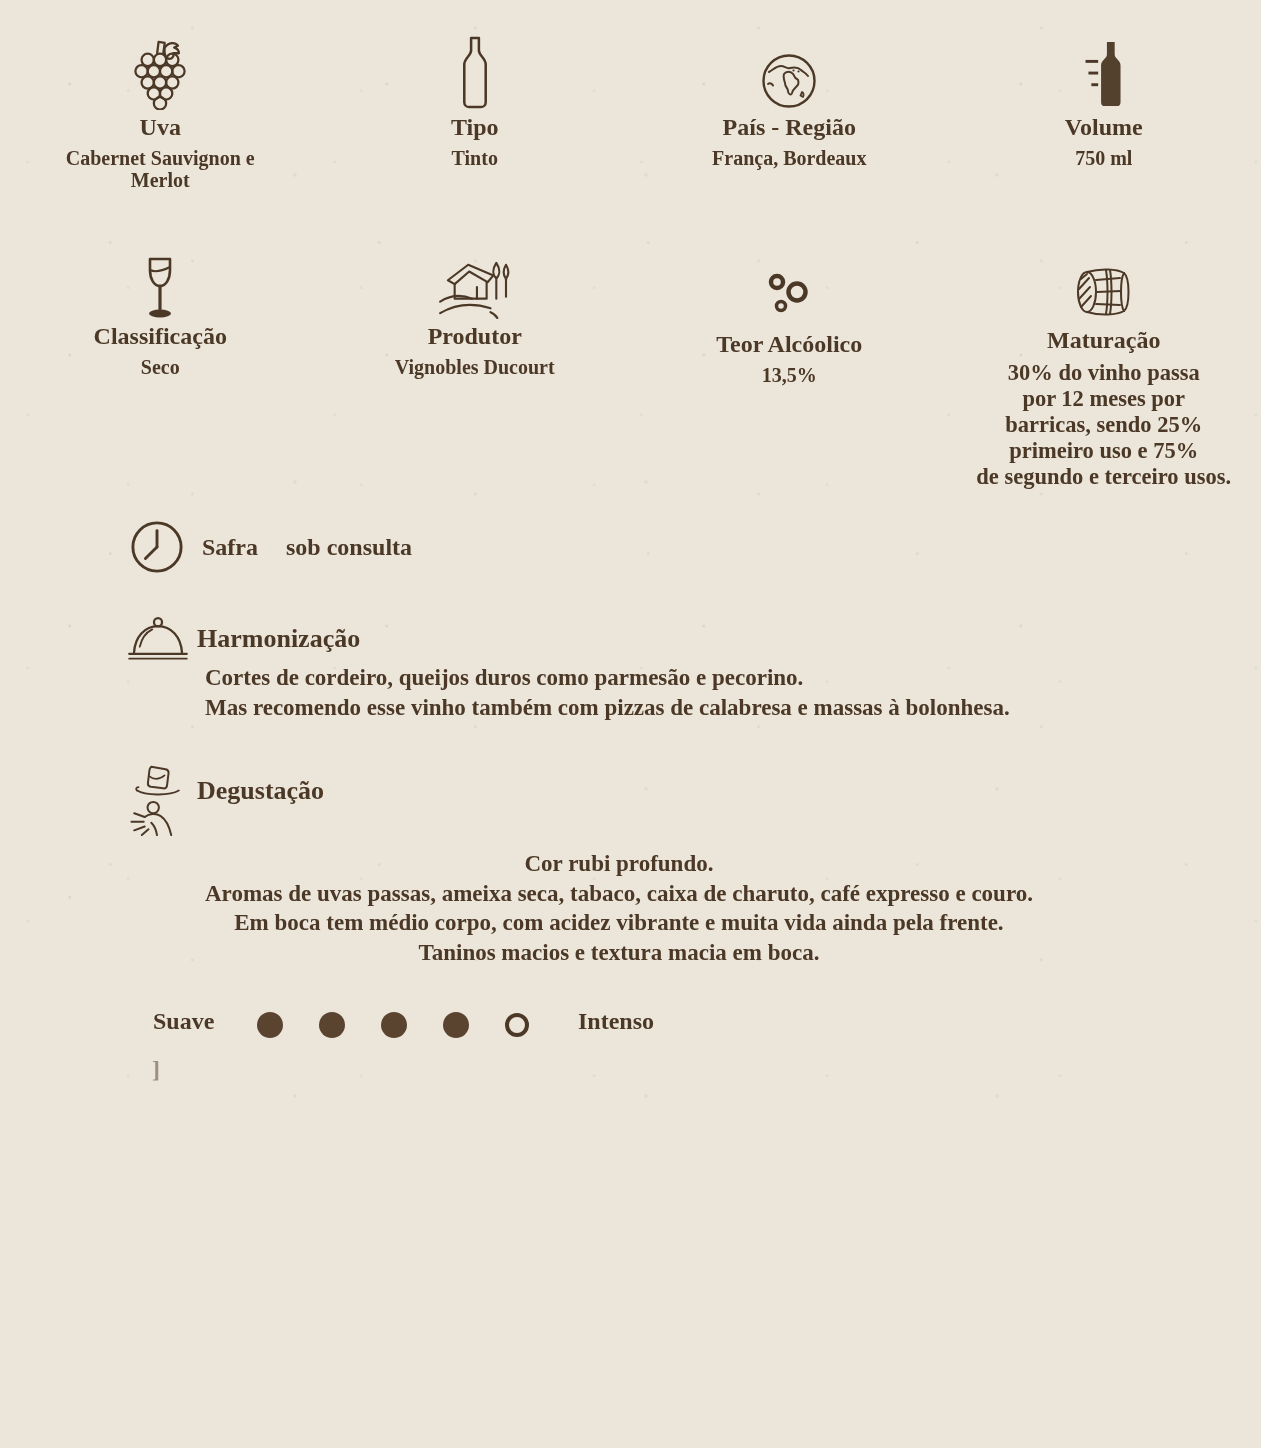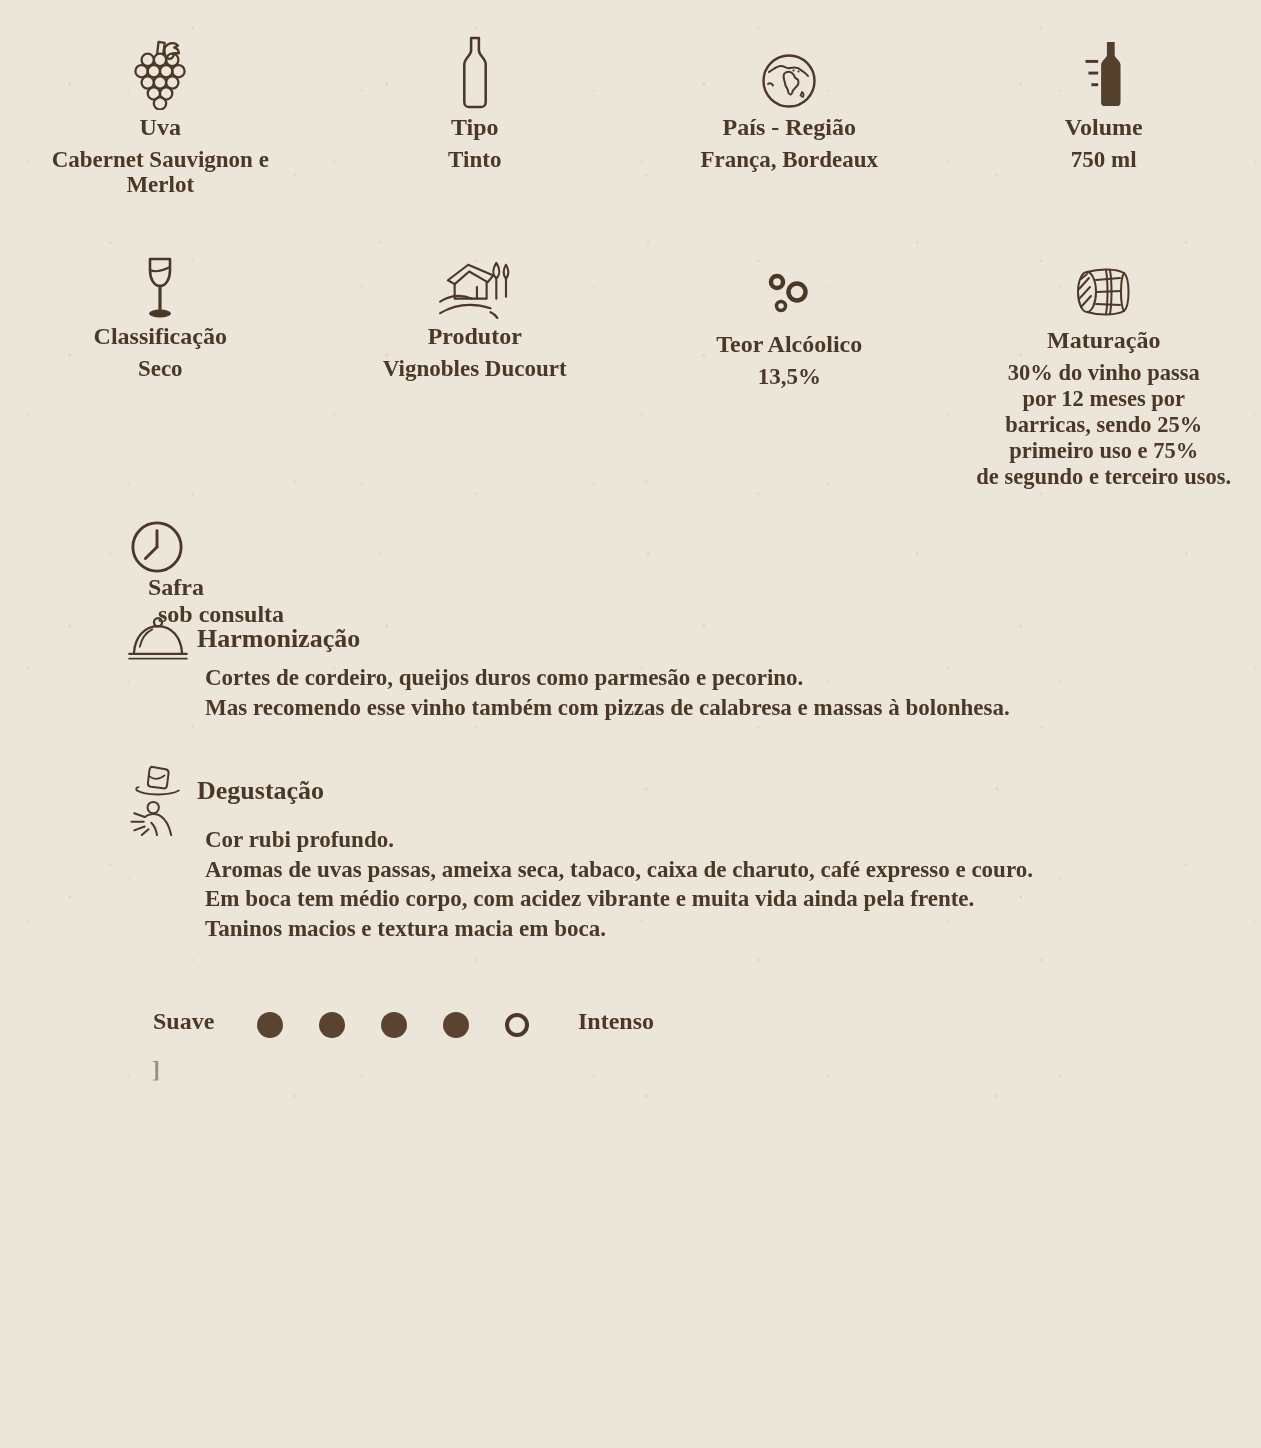--- a/index.html
+++ b/index.html
@@ -31,26 +31,26 @@
 
   
   .spec-row { position:absolute; left:3px; width:1258px; display:flex; }
   .row1 { top:36px; }
   .row2 { top:253px; }
   .spec-cell { width:315px; text-align:center; }
   .icon-box { display:flex; align-items:flex-end; justify-content:center; }
   .row1 .icon-box { height:74px; }
   .row2 .icon-box { height:66px; }
   .spec-label { font-size:24px; margin-top:4px; }
-  .spec-value { font-size:23px; margin-top:6px; line-height:1.1; }
+  .spec-value { font-size:20px; margin-top:6px; line-height:1.1; }
   .narrow-value { max-width:250px; margin-left:auto; margin-right:auto; }
   .pre { white-space:pre-line; font-size:22.5px; line-height:26px; }
 
   
-  .safra { position:absolute; left:130px; top:520px; display:flex; align-items:flex-start;flex-direction:column; }
+  .safra { position:absolute; left:130px; top:520px; display:flex; align-items:center; }
   .safra .txt { font-size:24px; }
   .safra .lbl { margin-left:18px; }
   .safra .val { margin-left:28px; }
 
   
   .abs { position:absolute; }
   .sec-heading { font-size:26px;text-align:right; }
   .sec-body { font-size:23px; line-height:29.5px; }
 
   
@@ -257,21 +257,21 @@
       <path d="M23,13 c5,4 11,3 16,-1" stroke-width="1.8"></path>
       <path d="M10,28 c8,5 34,6 44,0" stroke-width="2"></path>
       <path d="M10,28 c-2,-1.5 -1,-3.5 1.5,-3.5" stroke-width="1.8"></path>
       <circle cx="27" cy="46" r="6"></circle>
       <path d="M46,75 c-2,-9 -5,-16 -11,-20 c-5,-3.5 -12,-3 -17,1"></path>
       <path d="M31,75 c-1,-6 -3,-10 -6,-13"></path>
       <path d="M18,56 l-11,-4 M17,61 l-13,0 M18,66 l-11,4 M22,69 l-7,6"></path>
     </svg>
   </span>
   <div class="abs sec-heading" style="left:197px; top:776px;">Degustação</div>
-  <div class="abs sec-body" style="left:205px; top:825px;">
+  <div class="abs sec-body" style="left:205px; top:849px;text-align:center;">
     <div>Cor rubi profundo.</div>
     <div>Aromas de uvas passas, ameixa seca, tabaco, caixa de charuto, café expresso e couro.</div>
     <div>Em boca tem médio corpo, com acidez vibrante e muita vida ainda pela frente.</div>
     <div>Taninos macios e textura macia em boca.</div>
   </div>
 
   <div class="intensity-label" style="left:153px;">Suave</div>
   <div class="dots">
       <span class="dot"></span>
       <span class="dot"></span>

